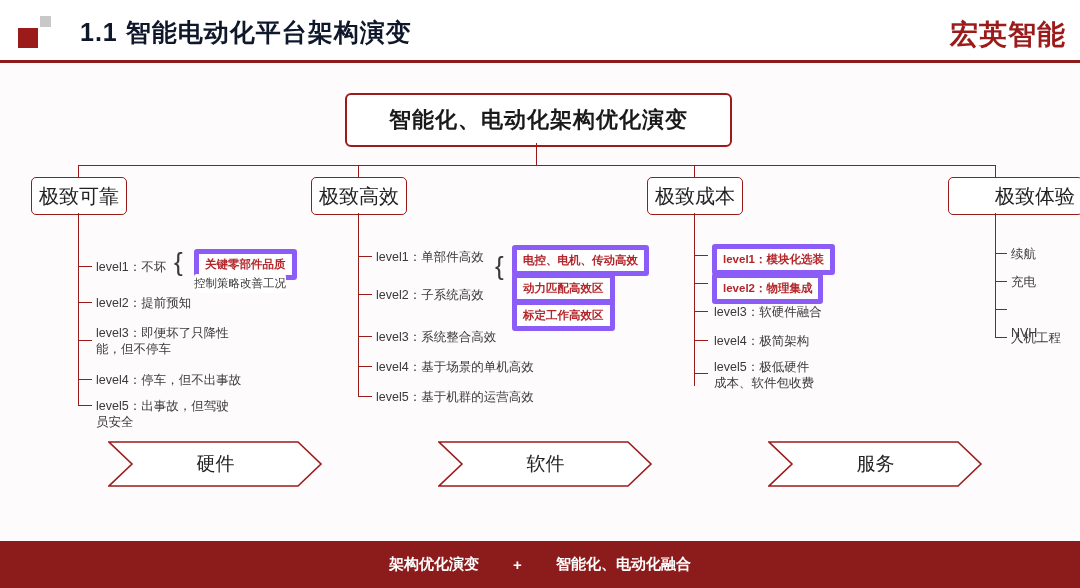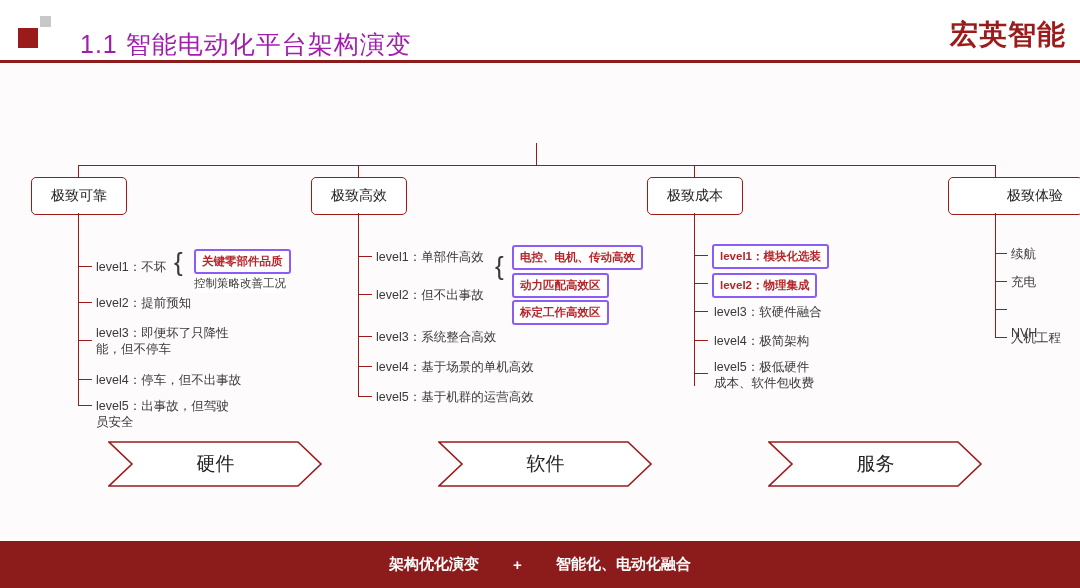--- a/index.html
+++ b/index.html
@@ -43,24 +43,24 @@
     background: #9b1b1b;
   }
   .logo-mark .sq-small {
     position: absolute;
     left: 22px; top: 2px;
     width: 11px; height: 11px;
     background: #c8c8c8;
   }
   .header-title {
     position: absolute;
-    left: 80px; top: 28px;
+    left: 80px; top: 16px;
     font-size: 25px;
-    font-weight: normal;
-    color: #a21caf;
+    font-weight: bold;
+    color: #0f172a;
     letter-spacing: 1px;
   }
   .brand {
     position: absolute;
     right: 14px; top: 16px;
     font-size: 28px;
     font-weight: bold;
     color: #9b1b1b;
     letter-spacing: 1px;
   }
@@ -103,37 +103,37 @@
   .pillar {
     position: absolute;
     top: 114px;
     height: 36px;
     border: 1.5px solid #9b1b1b;
     border-radius: 5px;
     background: #ffffff;
     display: flex;
     align-items: center;
     justify-content: center;
-    font-size: 14px;
+    font-size: 20px;
     color: #222;
   }
 
   
   .lvl {
     position: absolute;
     font-size: 12.5px;
     color: #3a3a3a;
     line-height: 16px;
     white-space: pre-line;
   }
 
   
   .tag {
     position: absolute;
-    border: 2px solid #8b5cf6;
+    border: 5px solid #8b5cf6;
     border-radius: 3px;
     background: #fff;
     color: #b3262a;
     font-size: 11.5px;
     font-weight: bold;
     padding: 3px 6px;
     white-space: nowrap;
   }
   .tag.plain {
     border: none;
@@ -192,20 +192,21 @@
     <div class="sq-big"></div>
     <div class="sq-small"></div>
   </div>
   <div class="header-title">1.1 智能电动化平台架构演变</div>
   <div class="brand">宏英智能</div>
   <div class="header-rule"></div>
 </div>
 
 <div class="canvas">
 
+  <div class="root-box">智能化、电动化架构优化演变</div>
 
   <div class="ln v" style="left:536px; top:80px; height:22px;"></div>
 
   <div class="ln h" style="left:78px; top:102px; width:917px;"></div>
 
   <div class="ln v" style="left:78px; top:102px; height:12px;"></div>
   <div class="ln v" style="left:358px; top:102px; height:12px;"></div>
   <div class="ln v" style="left:694px; top:102px; height:12px;"></div>
   <div class="ln v" style="left:995px; top:102px; height:12px;"></div>
 
@@ -234,21 +235,21 @@
   <div class="tag plain" style="left:194px; top:211px;">控制策略改善工况</div>
 
   <div class="ln v" style="left:358px; top:150px; height:183px;"></div>
   <div class="ln h" style="left:358px; top:193px; width:14px;"></div>
   <div class="ln h" style="left:358px; top:231px; width:14px;"></div>
   <div class="ln h" style="left:358px; top:273px; width:14px;"></div>
   <div class="ln h" style="left:358px; top:303px; width:14px;"></div>
   <div class="ln h" style="left:358px; top:333px; width:14px;"></div>
 
   <div class="lvl" style="left:376px; top:186px;">level1：单部件高效</div>
-  <div class="lvl" style="left:376px; top:224px;">level2：但不出事故</div>
+  <div class="lvl" style="left:376px; top:224px;">level2：子系统高效</div>
   <div class="lvl" style="left:376px; top:266px;">level3：系统整合高效</div>
   <div class="lvl" style="left:376px; top:296px;">level4：基于场景的单机高效</div>
   <div class="lvl" style="left:376px; top:326px;">level5：基于机群的运营高效</div>
 
   <div class="brace" style="left:495px; top:190px;">{</div>
   <div class="tag" style="left:512px; top:182px;">电控、电机、传动高效</div>
   <div class="tag" style="left:512px; top:210px;">动力匹配高效区</div>
   <div class="tag" style="left:512px; top:237px;">标定工作高效区</div>
 
   <div class="ln v" style="left:694px; top:150px; height:173px;"></div>

